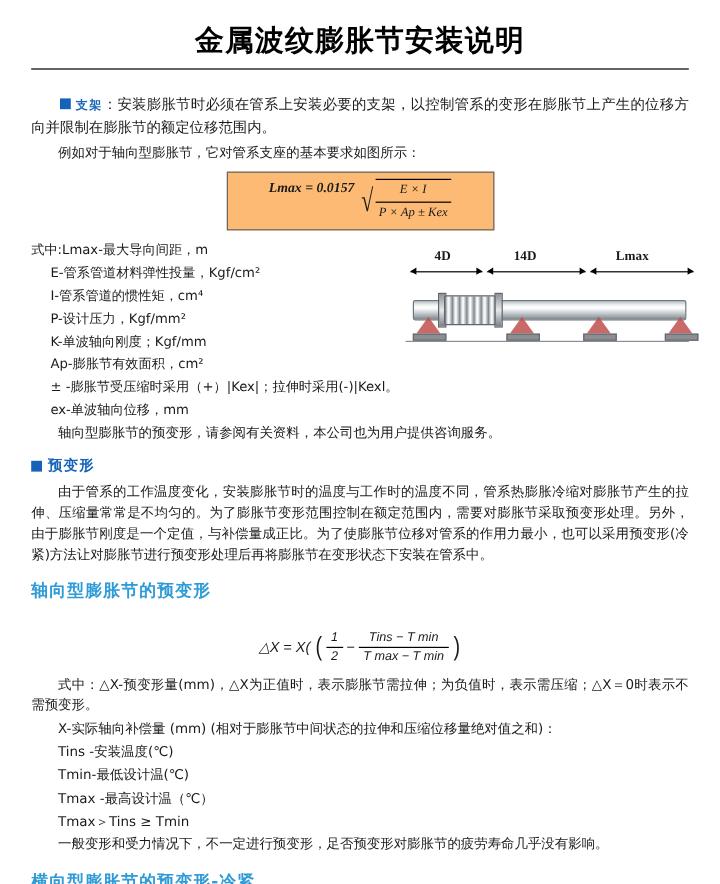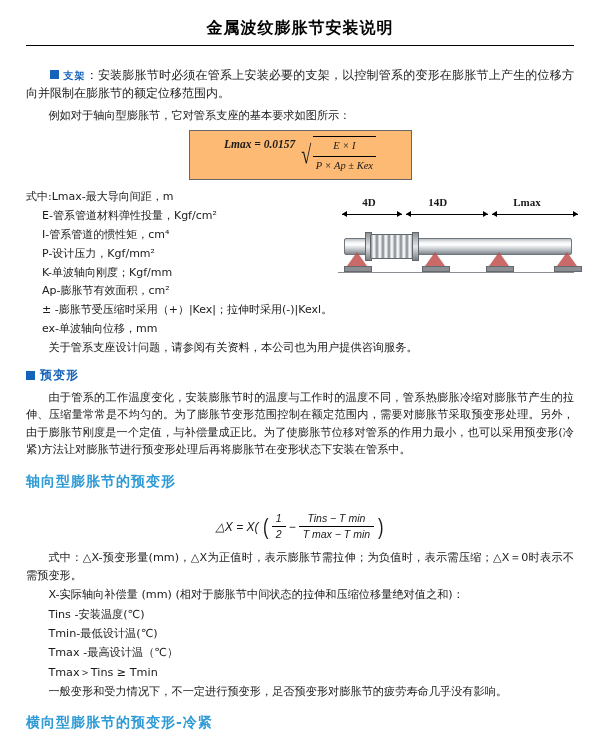--- a/index.html
+++ b/index.html
@@ -18,21 +18,21 @@
   }
   .page {
     position: relative;
     width: 600px;
     height: 737px;
     padding: 0;
     box-sizing: border-box;
   }
   .doc-title {
     text-align: center;
-    font-size: 16px;
+    font-size: 24px;
     font-weight: bold;
     letter-spacing: 1px;
     margin: 16px 0 2px 0;
     color: #000;
   }
   .title-rule {
     width: 548px;
     margin: 4px auto 0 auto;
     border-bottom: 1.2px solid #000;
   }
@@ -379,21 +379,21 @@
           <div class="support" style="left:216px;">
             <div class="tri"></div>
               <div class="base"></div>
           </div>
           <div class="ground"></div>
         </div>
       </div>
 
     </div>
 
-    <p class="indent2">关于管系支座设计问题，请参阅有关资料，本公司也为用户提供咨询服务。</p>
+    <p class="indent2">轴向型膨胀节的预变形，请参阅有关资料，本公司也为用户提供咨询服务。</p>
 
     <div class="sec-head">
       <span class="sq"></span>
       <span class="label">预变形</span>
     </div>
     <p class="indent2">由于管系的工作温度变化，安装膨胀节时的温度与工作时的温度不同，管系热膨胀冷缩对膨胀节产生的拉伸、压缩量常常是不均匀的。为了膨胀节变形范围控制在额定范围内，需要对膨胀节采取预变形处理。另外，由于膨胀节刚度是一个定值，与补偿量成正比。为了使膨胀节位移对管系的作用力最小，也可以采用预变形(冷紧)方法让对膨胀节进行预变形处理后再将膨胀节在变形状态下安装在管系中。</p>
 
     <div class="subhead">轴向型膨胀节的预变形</div>
 
     <div class="formula-center">

